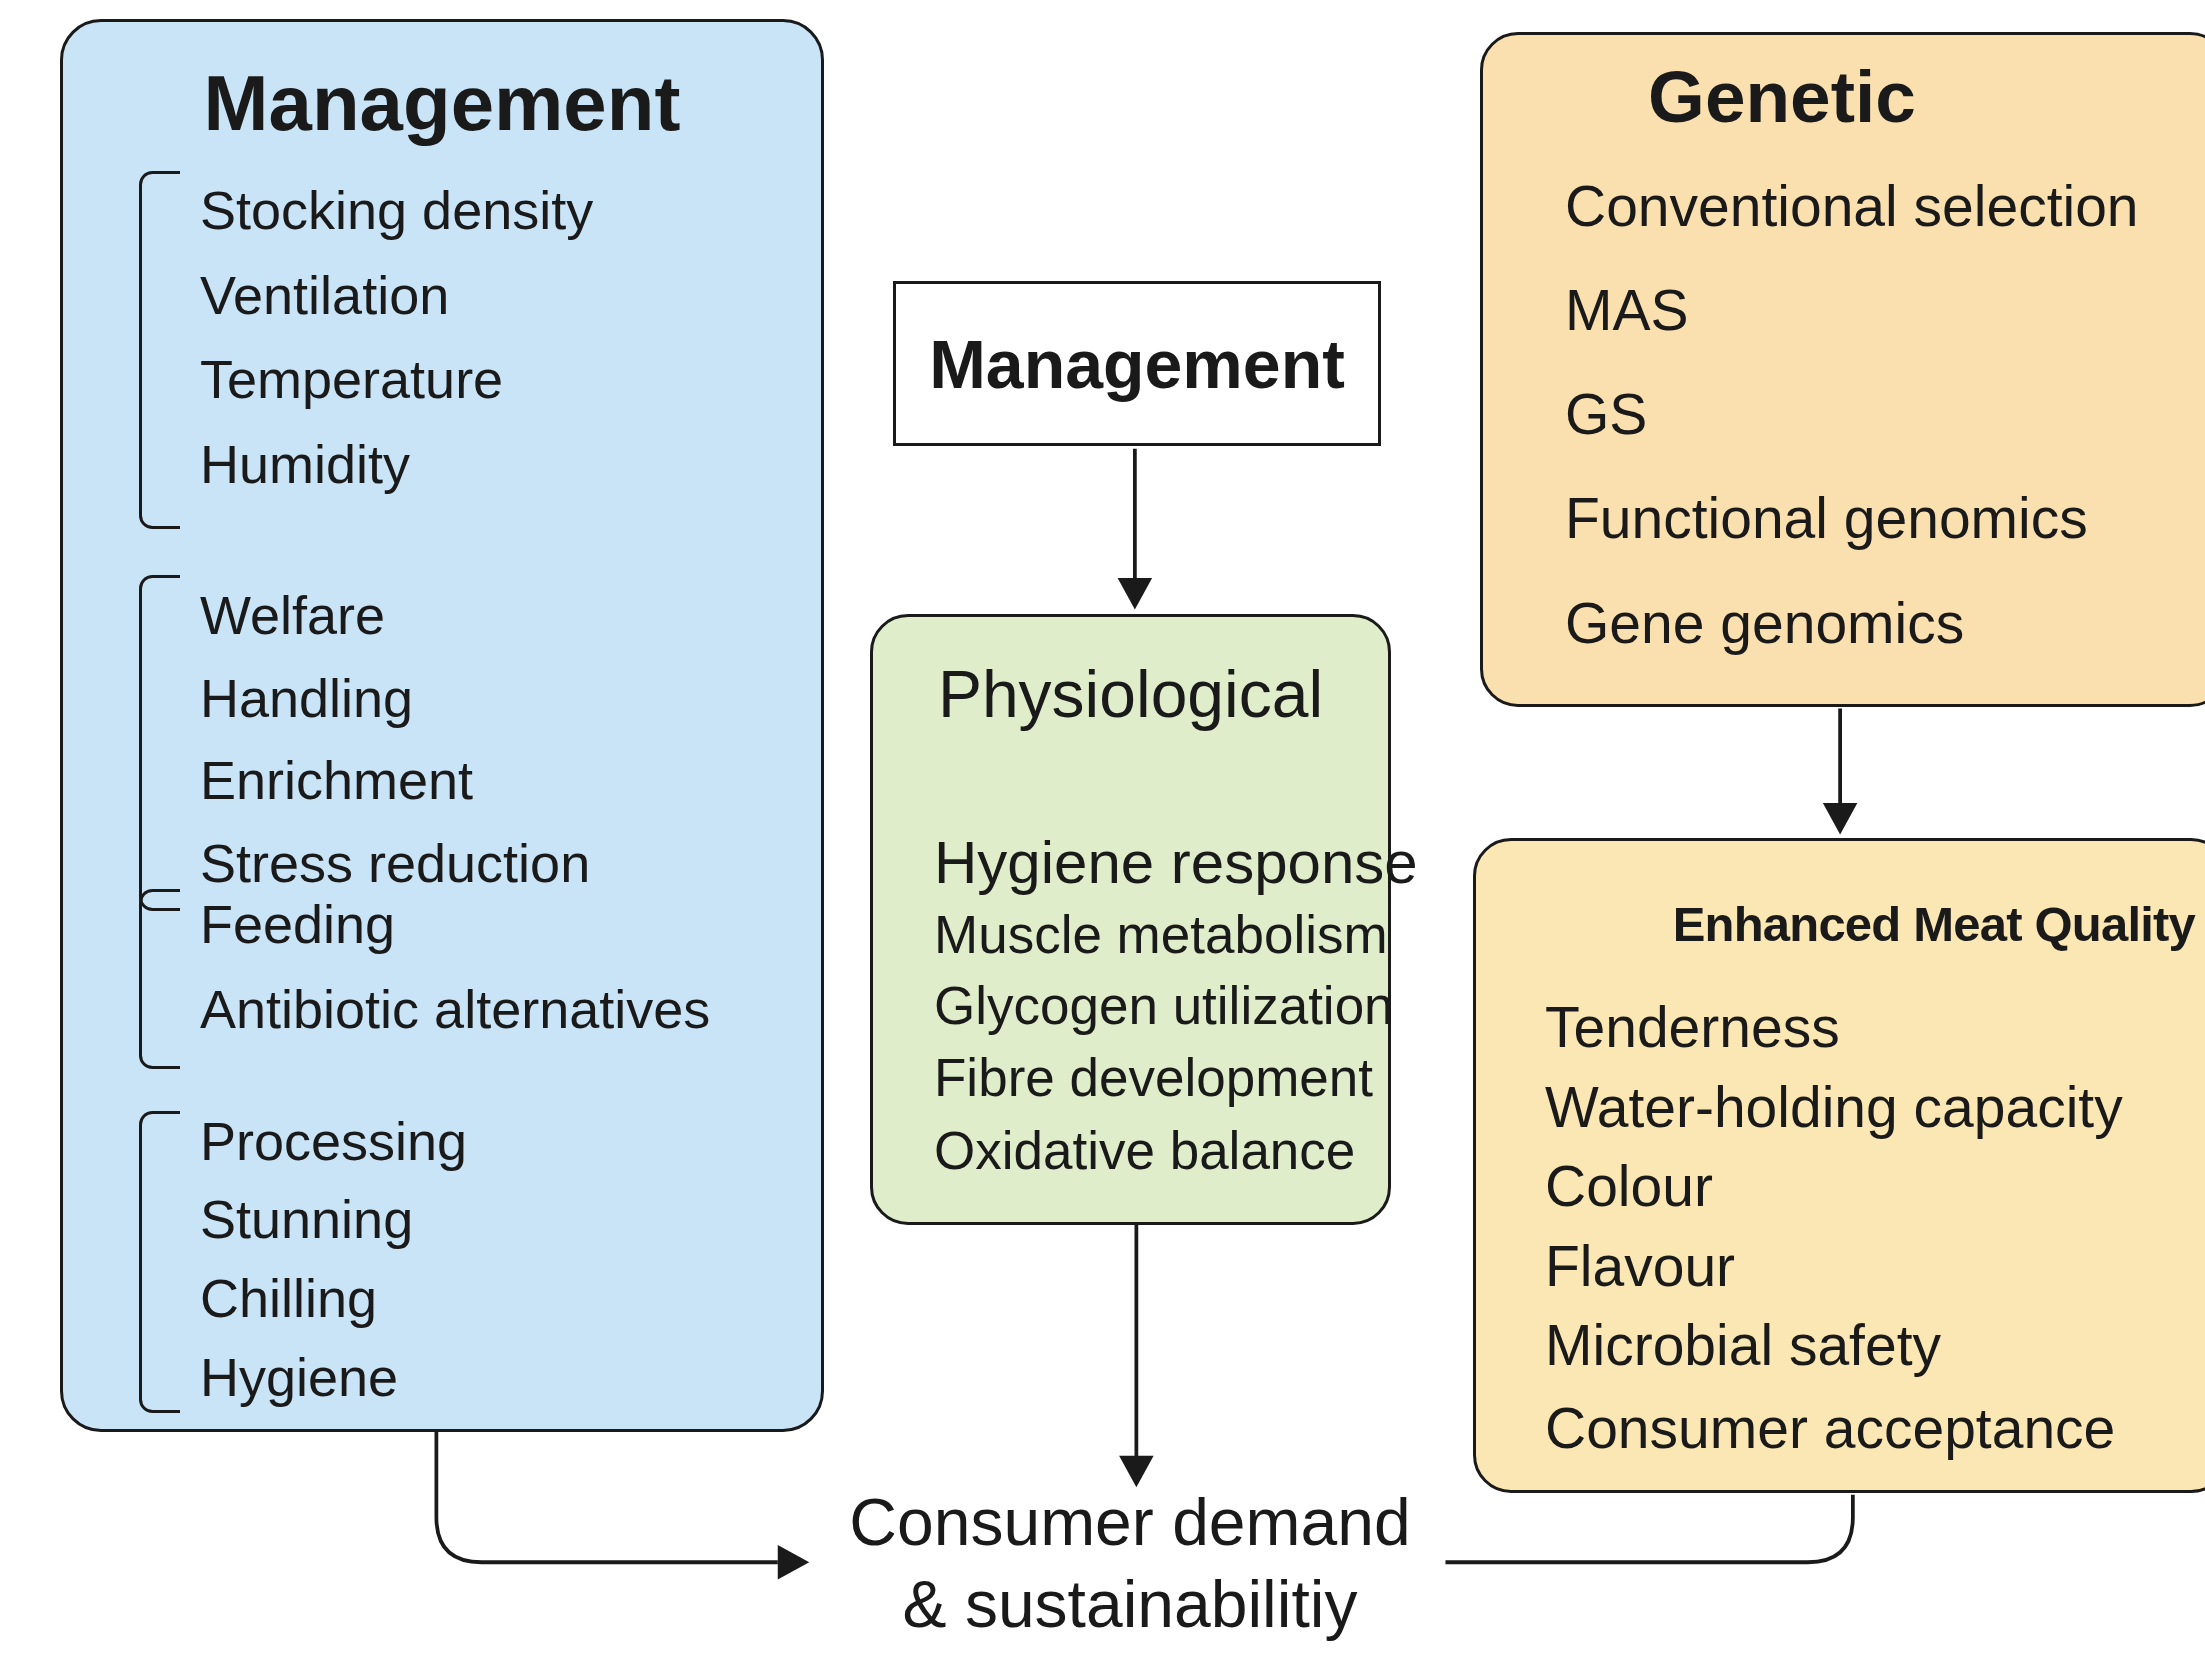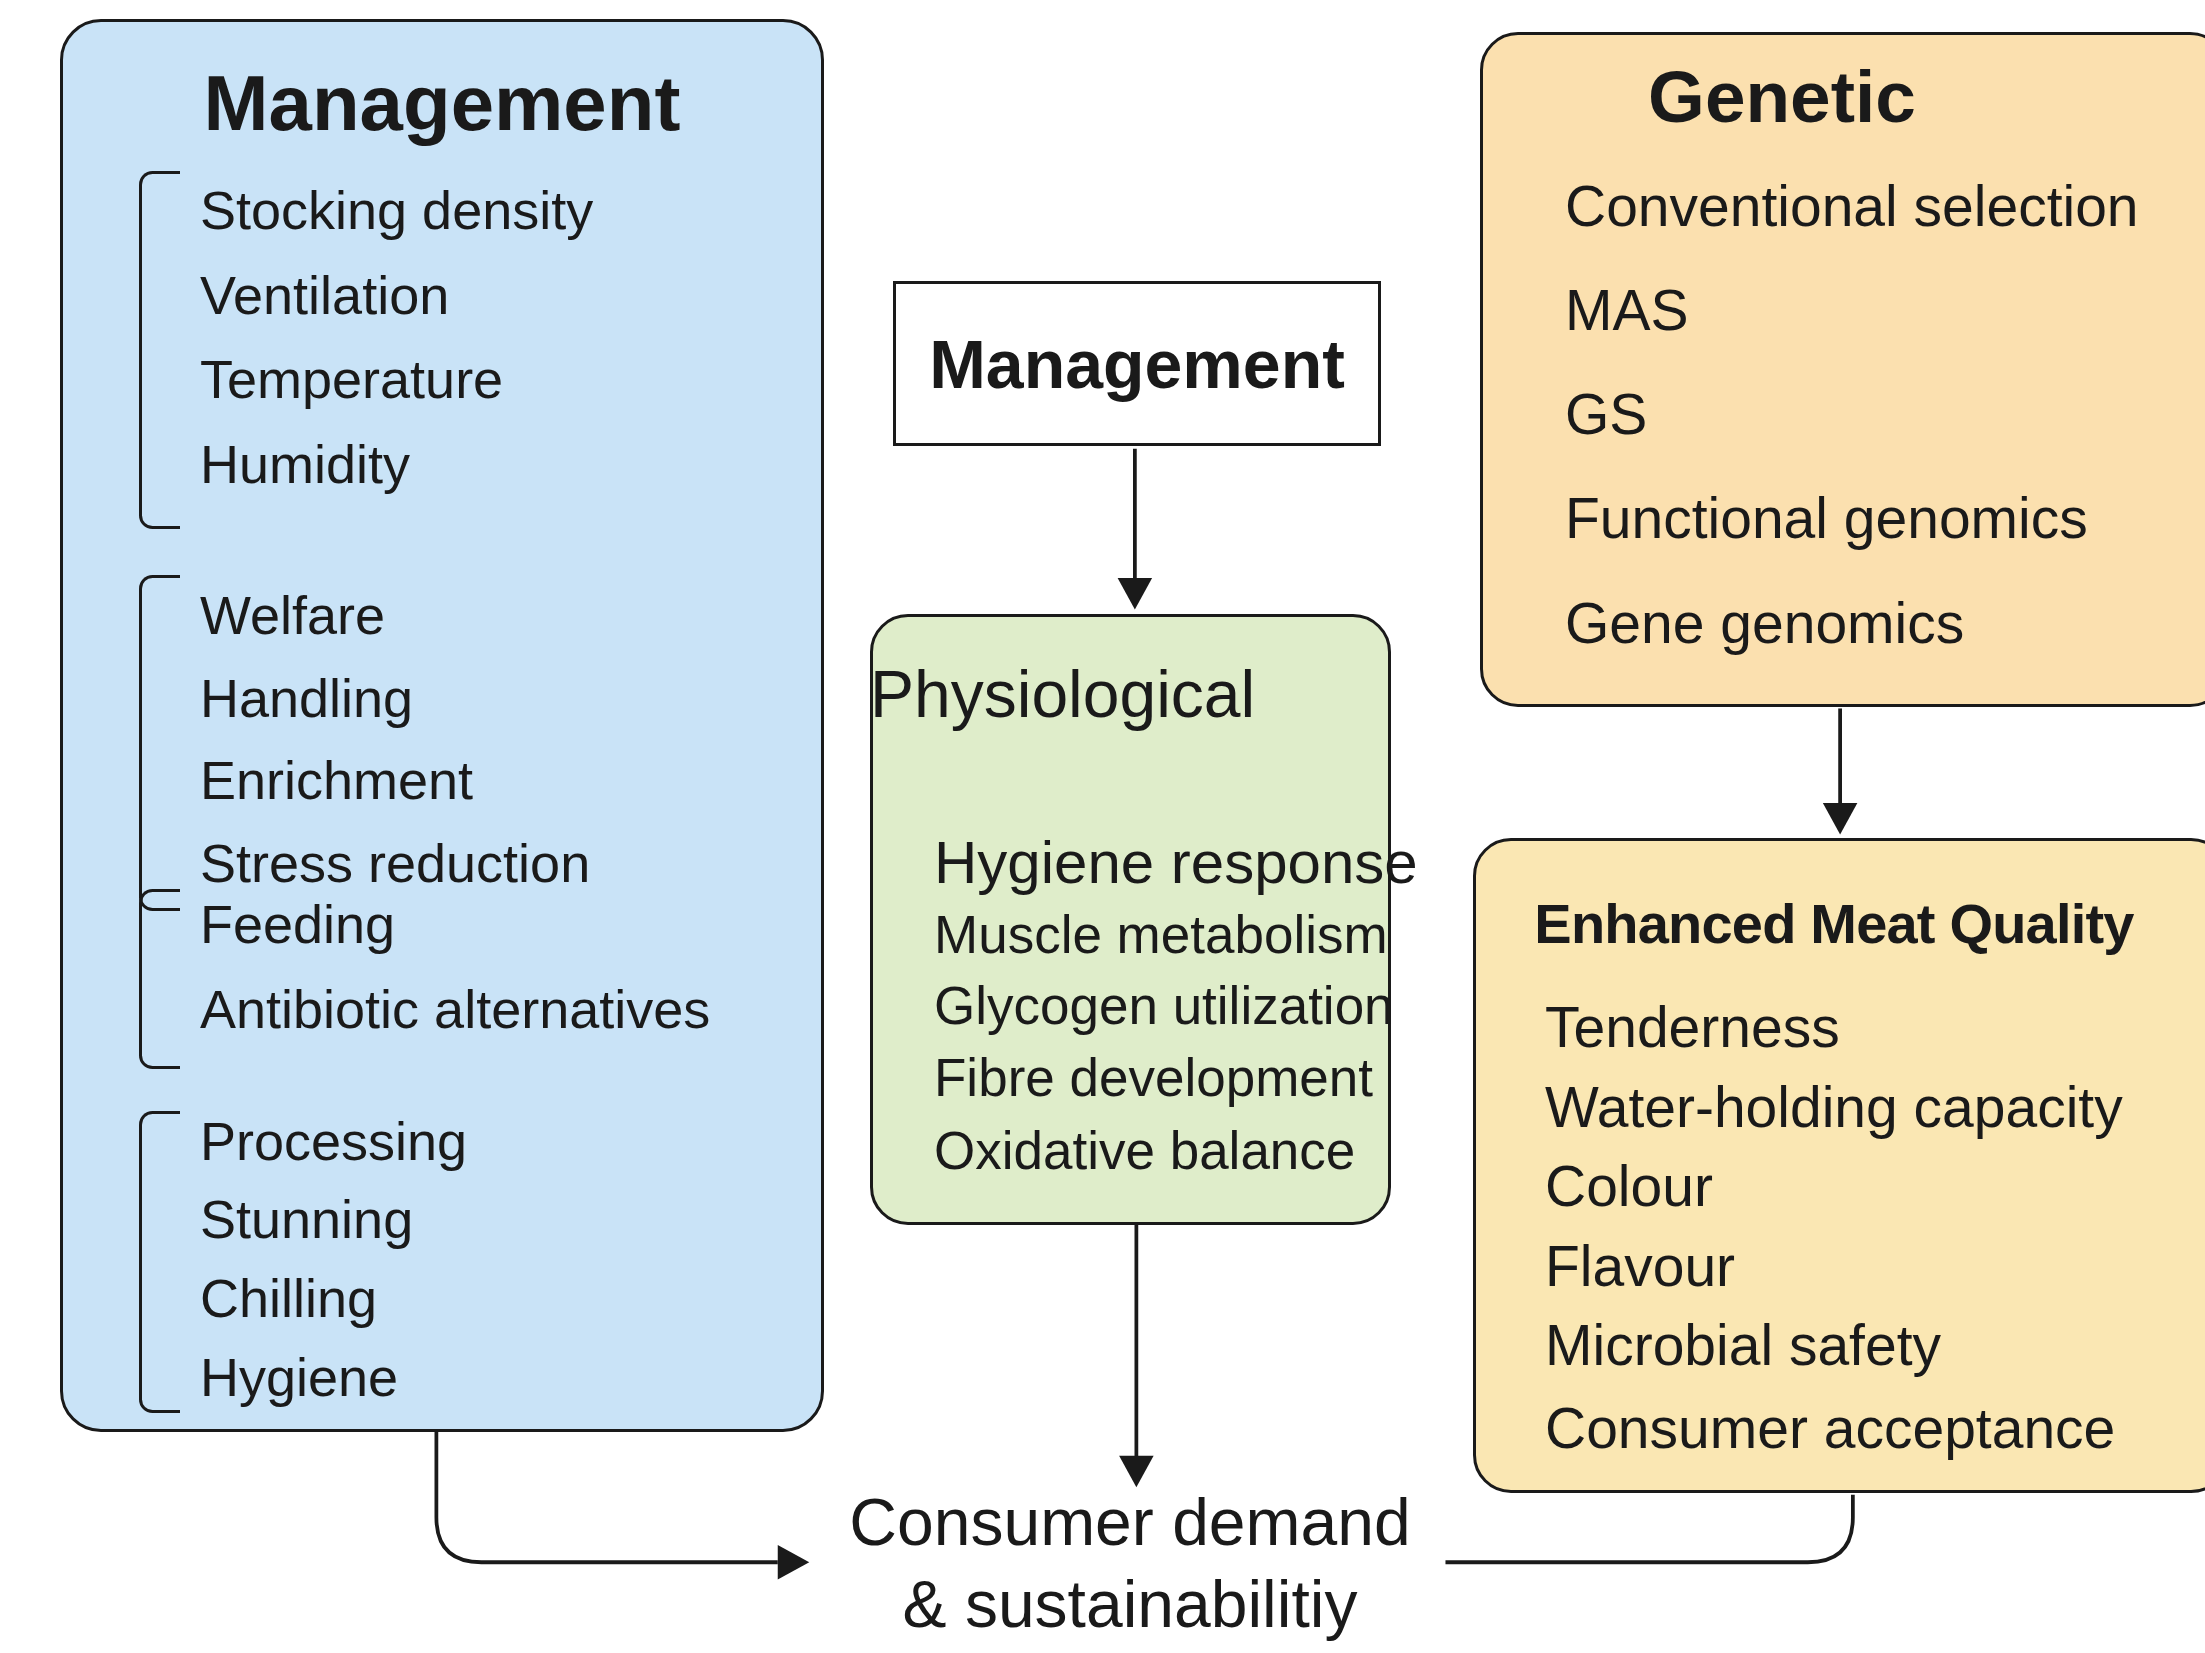--- a/index.html
+++ b/index.html
@@ -33,31 +33,31 @@
   }
   #bracket-1{top:171px;height:358px;}
   #bracket-2{top:575px;height:336px;}
   #bracket-3{top:889px;height:180px;}
   #bracket-4{top:1111px;height:302px;}
 
   
   #management-node .lbl{font-weight:bold;font-size:68px;line-height:1;}
 
   
-  .gtitle{left:829px;width:521px;font-size:66px;}
+  .gtitle{left:829px;width:521px;text-align:center;font-size:66px;}
   .gitem{left:893px;}
   .gitem-big{font-size:60px;}
   .gitem-sm{font-size:53px;}
 
   
   #genetic-title{left:1439px;width:604px;top:96px;text-align:center;font-size:73px;}
   .nitem{left:1524px;font-size:57px;}
 
   
-  #emq-title{left:1432px;width:722px;top:924px;text-align:center;font-size:56px;letter-spacing:-0.8px;}
+  #emq-title{left:1432px;width:722px;top:924px;text-align:right;font-size:49px;letter-spacing:-0.8px;}
   .qitem{left:1504px;font-size:57px;}
 
   
   .outcome{left:714px;width:750px;text-align:center;font-size:66px;}
 
   #wires{position:absolute;left:0;top:0;width:2205px;height:1654px;}
   #wires path{fill:none;stroke:#1a1a1a;stroke-width:5;}
   #wires polygon{fill:#1a1a1a;stroke:none;}
 </style>
 </head>

